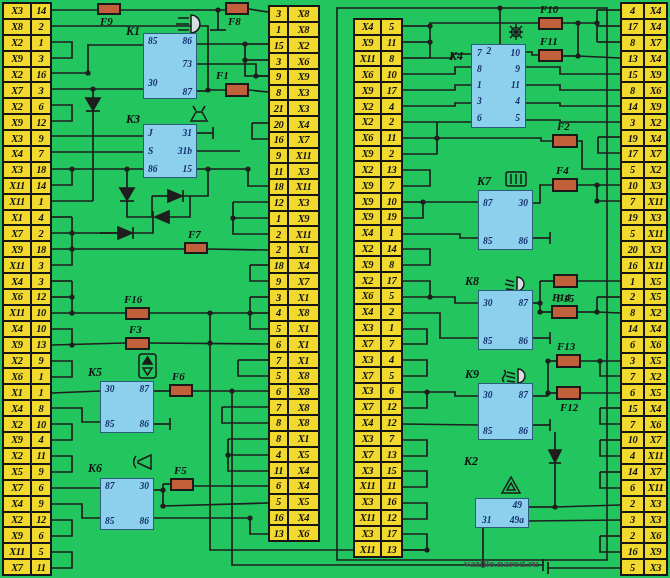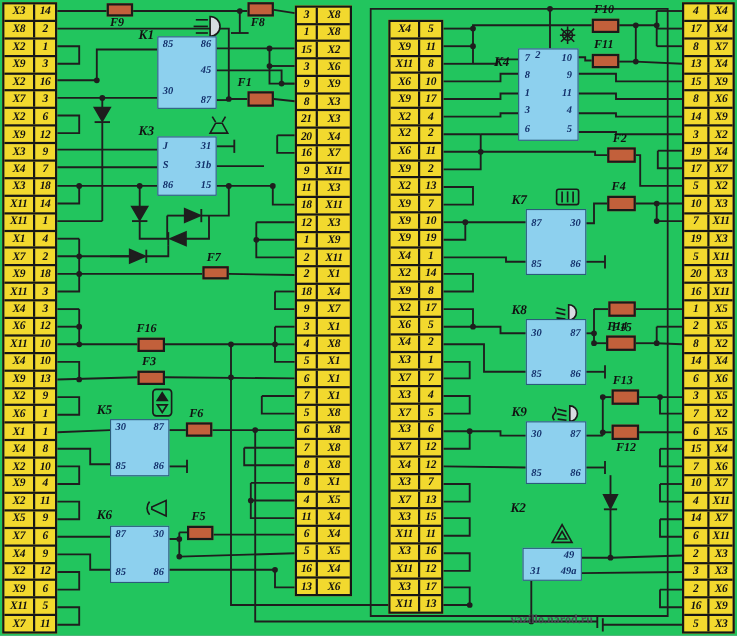--- a/index.html
+++ b/index.html
@@ -956,21 +956,21 @@
       <div class="srow">
         <div class="scell c0">5</div>
         <div class="scell c1">X3</div>
       </div>
     </div>
 
   <span class="rlabel" style="left:126px;top:24px;">K1</span>
   <div class="relay" style="left:143px;top:33px;width:54px;height:66px;">
     <span class="pin p-tl">85</span>
     <span class="pin p-tr">86</span>
-    <span class="pin" style="top:26px;right:4px;">45</span>
+    <span class="pin" style="top:26px;right:4px;">73</span>
     <span class="pin p-bl" style="bottom:10px;">30</span>
     <span class="pin p-br" style="bottom:1px;">87</span>
   </div>
 
   <span class="rlabel" style="left:126px;top:112px;">K3</span>
   <div class="relay" style="left:143px;top:124px;width:54px;height:54px;">
     <div class="k3grid">
       <span>J</span>
         <span class="r">31</span>
       <span>S</span>
@@ -1008,21 +1008,21 @@
     </div>
     <div class="k4col" style="right:5px;text-align:right;">
       <span>10</span>
       <span>9</span>
       <span>11</span>
       <span>4</span>
       <span>5</span>
     </div>
   </div>
 
-  <span class="rlabel" style="left:465px;top:174px;">K7</span>
+  <span class="rlabel" style="left:477px;top:174px;">K7</span>
   <div class="relay" style="left:478px;top:190px;width:55px;height:60px;">
     <span class="pin p-tl" style="top:8px;">87</span>
     <span class="pin p-tr" style="top:8px;">30</span>
     <span class="pin p-bl">85</span>
     <span class="pin p-br">86</span>
   </div>
 
   <span class="rlabel" style="left:465px;top:274px;">K8</span>
   <div class="relay" style="left:478px;top:290px;width:55px;height:60px;">
     <span class="pin p-tl" style="top:8px;">30</span>

